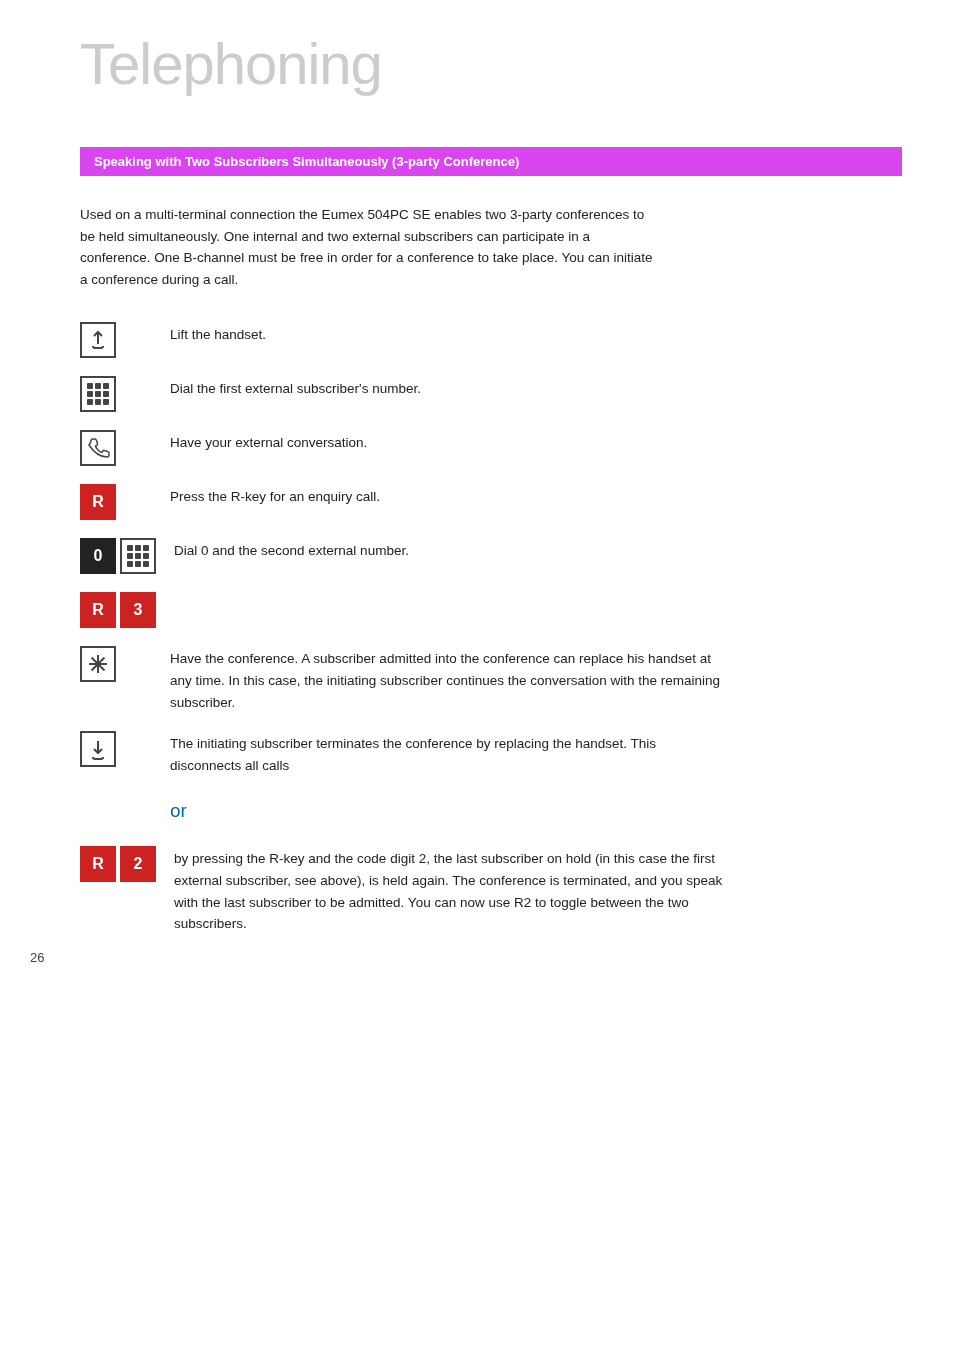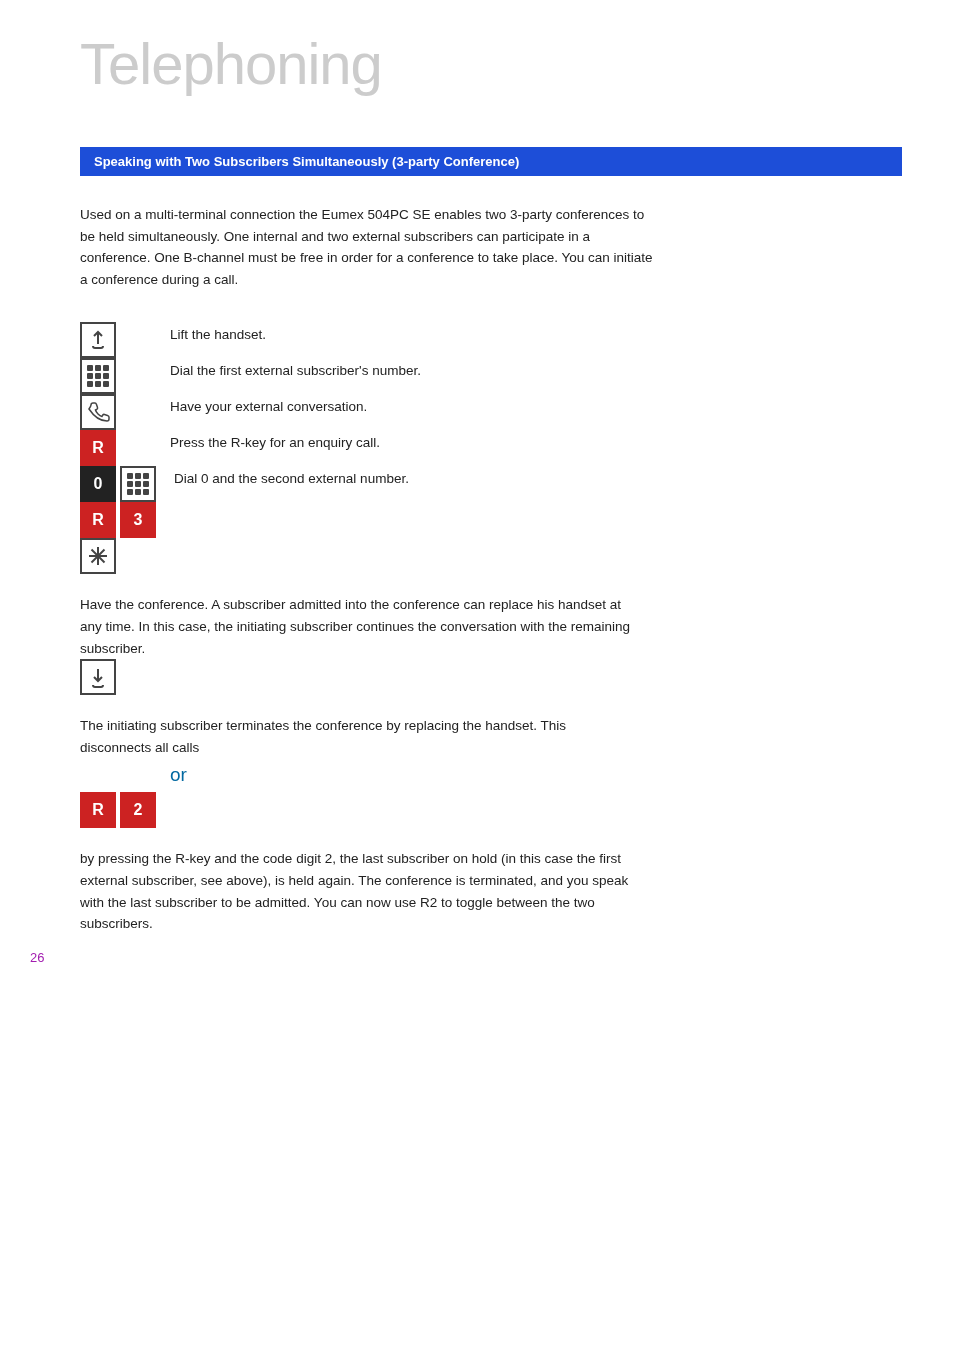--- a/index.html
+++ b/index.html
@@ -17,51 +17,52 @@
     .page {
       padding: 30px 52px 60px 80px;
       position: relative;
     }
 
     .page-number {
       position: absolute;
       bottom: 30px;
       left: 30px;
       font-size: 13px;
-      color: #a21caf;
+      color: #404040;
     }
 
     .title {
       font-size: 58px;
       font-weight: 300;
       color: #cccccc;
       margin-bottom: 50px;
       letter-spacing: -1px;
     }
 
     .section-header {
-      background: #1d4ed8;
+      background: #d946ef;
       color: #ffffff;
       font-size: 13px;
       font-weight: bold;
       padding: 7px 14px;
       margin-bottom: 28px;
     }
 
     .description {
       font-size: 13.5px;
       line-height: 1.6;
       color: #222;
       margin-bottom: 32px;
       max-width: 580px;
     }
 
     .steps {
       display: flex;
       flex-direction: column;
+      gap: 18px;
       justify-content: space-between;
     }
 
     .step {
       display: flex;
       align-items: flex-start;
       gap: 18px;
     }
 
     .step-icon-group {
@@ -125,21 +126,20 @@
 
     .divider-text {
       padding-left: 90px;
       font-size: 19px;
       color: #0369a1;
       margin: 6px 0;
     }
 
     .step-multiline {
       align-items: flex-start;
-      flex-direction: column;
     }
   </style>
 </head>
 <body>
 
 <div class="page">
 
   <h1 class="title">Telephoning</h1>
 
   <div class="section-header">Speaking with Two Subscribers Simultaneously (3-party Conference)</div>

